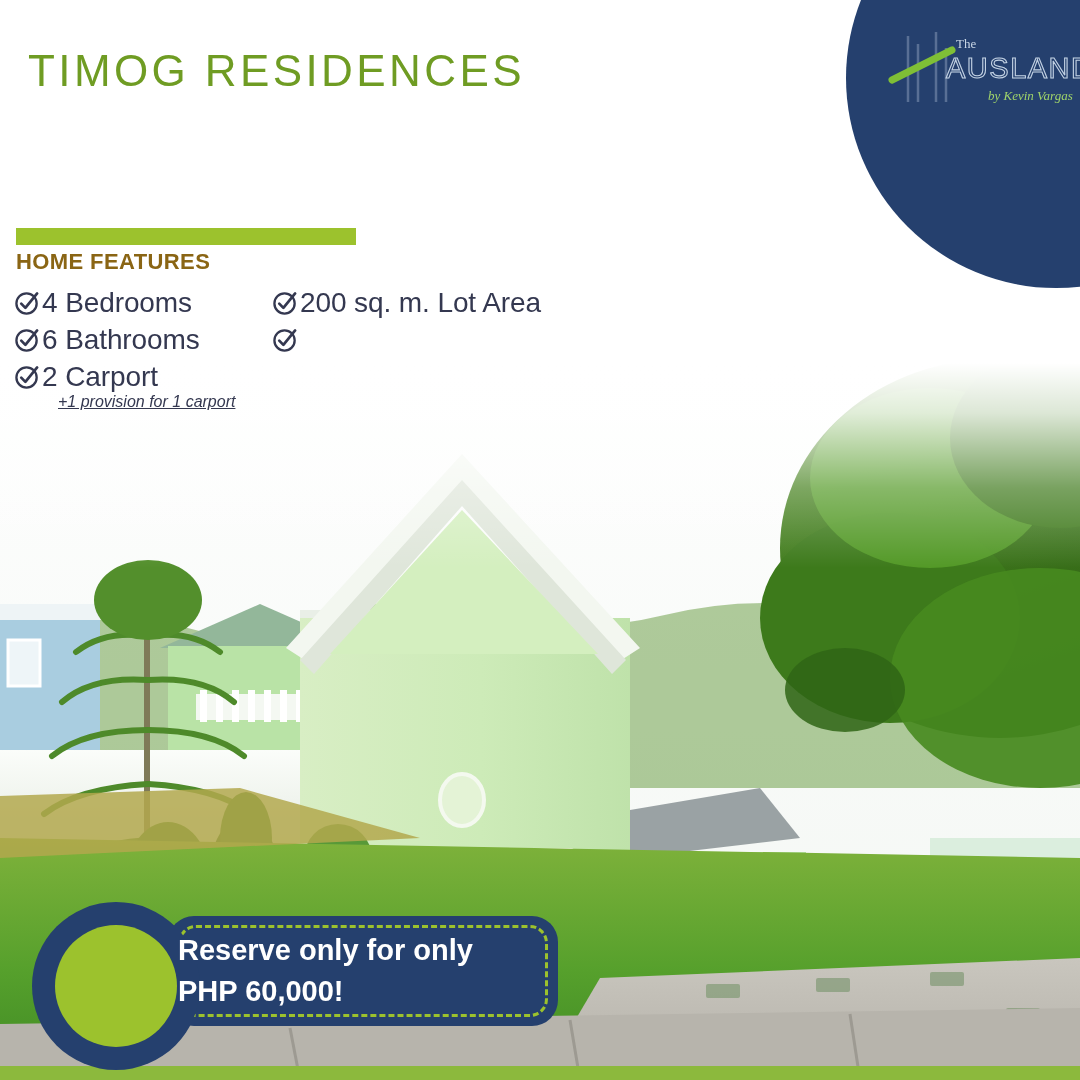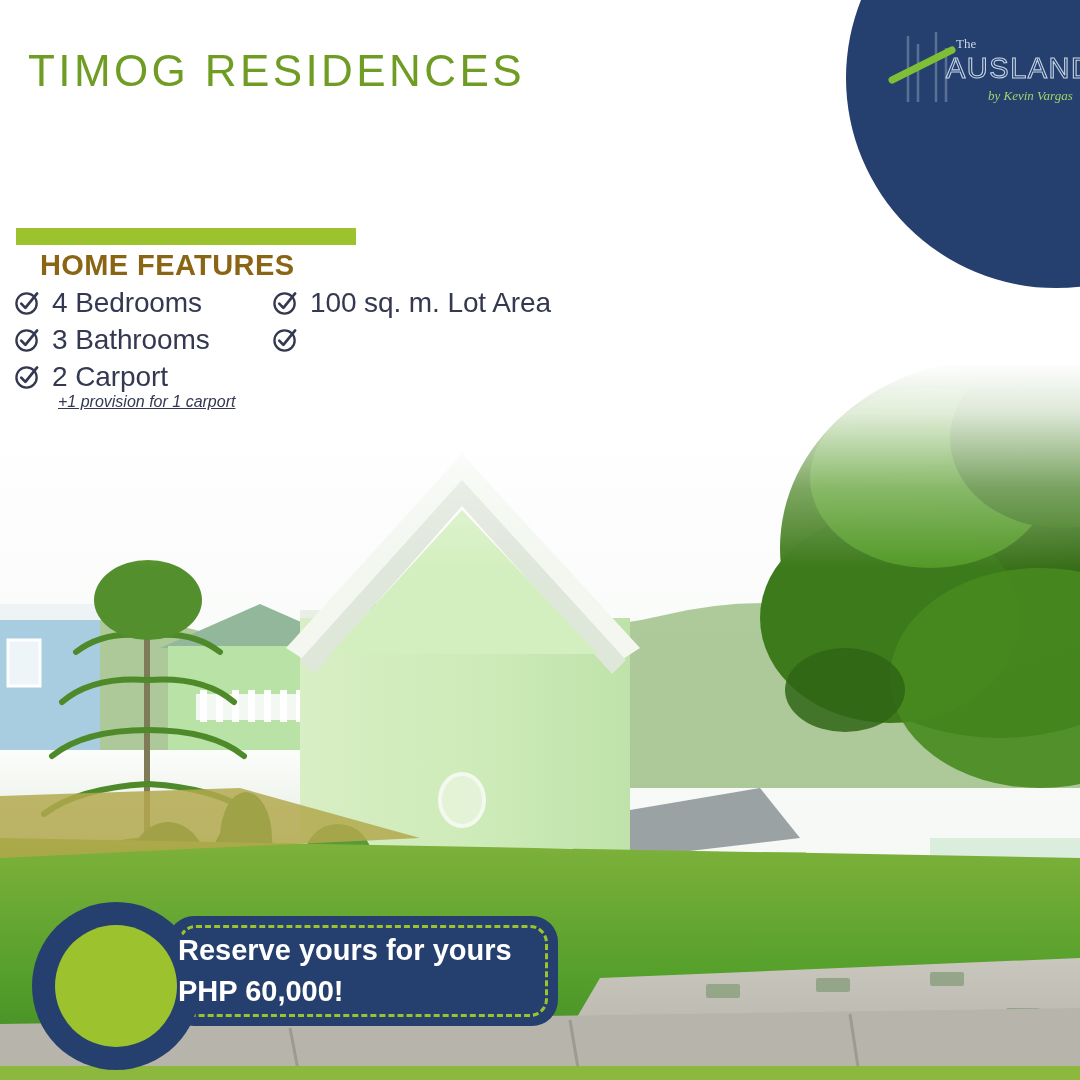--- a/index.html
+++ b/index.html
@@ -58,40 +58,39 @@
   .rule{
     position:absolute;
     left:16px; top:228px;
     width:340px; height:17px;
     background:#9cc22d;
     z-index:6;
   }
   .features-title{
     position:absolute;
     left:16px; top:249px;
-    font-size:29px;
+    font-size:22px;
     font-weight:bold;
     letter-spacing:0.4px;
     color:#8a6514;
     z-index:6;
-    margin-left:24px;
   }
 
   
   .feat-col{
     position:absolute;
     z-index:6;
   }
   .feat-col.left{ left:14px; top:284px; }
   .feat-col.right{ left:272px; top:284px; }
 
   .feat-row{
     display:flex;
     align-items:center;
-    gap:11px;
+    gap:1px;
     height:37px;
   }
   .check-ico{
     width:27px;height:27px;
     flex:0 0 27px;
     display:block;
   }
   .feat-text{
     font-size:28px;
     color:#343850;
@@ -427,51 +426,51 @@
         <circle cx="13" cy="15" r="10.5" fill="none" stroke="#343850" stroke-width="2.4"></circle>
         <path d="M7.5 15.2 L11.8 19.6 L24 4.6" fill="none" stroke="#343850" stroke-width="2.8" stroke-linecap="round" stroke-linejoin="round"></path>
       </svg>
       <span class="feat-text">4 Bedrooms</span>
     </div>
     <div class="feat-row">
       <svg class="check-ico" viewBox="0 0 28 28">
         <circle cx="13" cy="15" r="10.5" fill="none" stroke="#343850" stroke-width="2.4"></circle>
         <path d="M7.5 15.2 L11.8 19.6 L24 4.6" fill="none" stroke="#343850" stroke-width="2.8" stroke-linecap="round" stroke-linejoin="round"></path>
       </svg>
-      <span class="feat-text">3 Bathrooms</span>
+      <span class="feat-text">6 Bathrooms</span>
     </div>
     <div class="feat-row">
       <svg class="check-ico" viewBox="0 0 28 28">
         <circle cx="13" cy="15" r="10.5" fill="none" stroke="#343850" stroke-width="2.4"></circle>
         <path d="M7.5 15.2 L11.8 19.6 L24 4.6" fill="none" stroke="#343850" stroke-width="2.8" stroke-linecap="round" stroke-linejoin="round"></path>
       </svg>
       <span class="feat-text">2 Carport</span>
     </div>
     <div class="feat-note">+1 provision for 1 carport</div>
   </div>
 
   <div class="feat-col right">
     <div class="feat-row">
       <svg class="check-ico" viewBox="0 0 28 28">
         <circle cx="13" cy="15" r="10.5" fill="none" stroke="#343850" stroke-width="2.4"></circle>
         <path d="M7.5 15.2 L11.8 19.6 L24 4.6" fill="none" stroke="#343850" stroke-width="2.8" stroke-linecap="round" stroke-linejoin="round"></path>
       </svg>
-      <span class="feat-text">100 sq. m. Lot Area</span>
+      <span class="feat-text">200 sq. m. Lot Area</span>
     </div>
     <div class="feat-row">
       <svg class="check-ico" viewBox="0 0 28 28">
         <circle cx="13" cy="15" r="10.5" fill="none" stroke="#343850" stroke-width="2.4"></circle>
         <path d="M7.5 15.2 L11.8 19.6 L24 4.6" fill="none" stroke="#343850" stroke-width="2.8" stroke-linecap="round" stroke-linejoin="round"></path>
       </svg>
     </div>
   </div>
 
   <div class="cta-pill">
     <div class="cta-dash"></div>
   </div>
   <div class="cta-disc"></div>
   <div class="cta-dot"></div>
   <div class="cta-text">
-    <span class="cta-line">Reserve yours for yours</span>
+    <span class="cta-line">Reserve only for only</span>
     <span class="cta-line">PHP 60,000!</span>
   </div>
 
 </div>
 
 </body></html>

